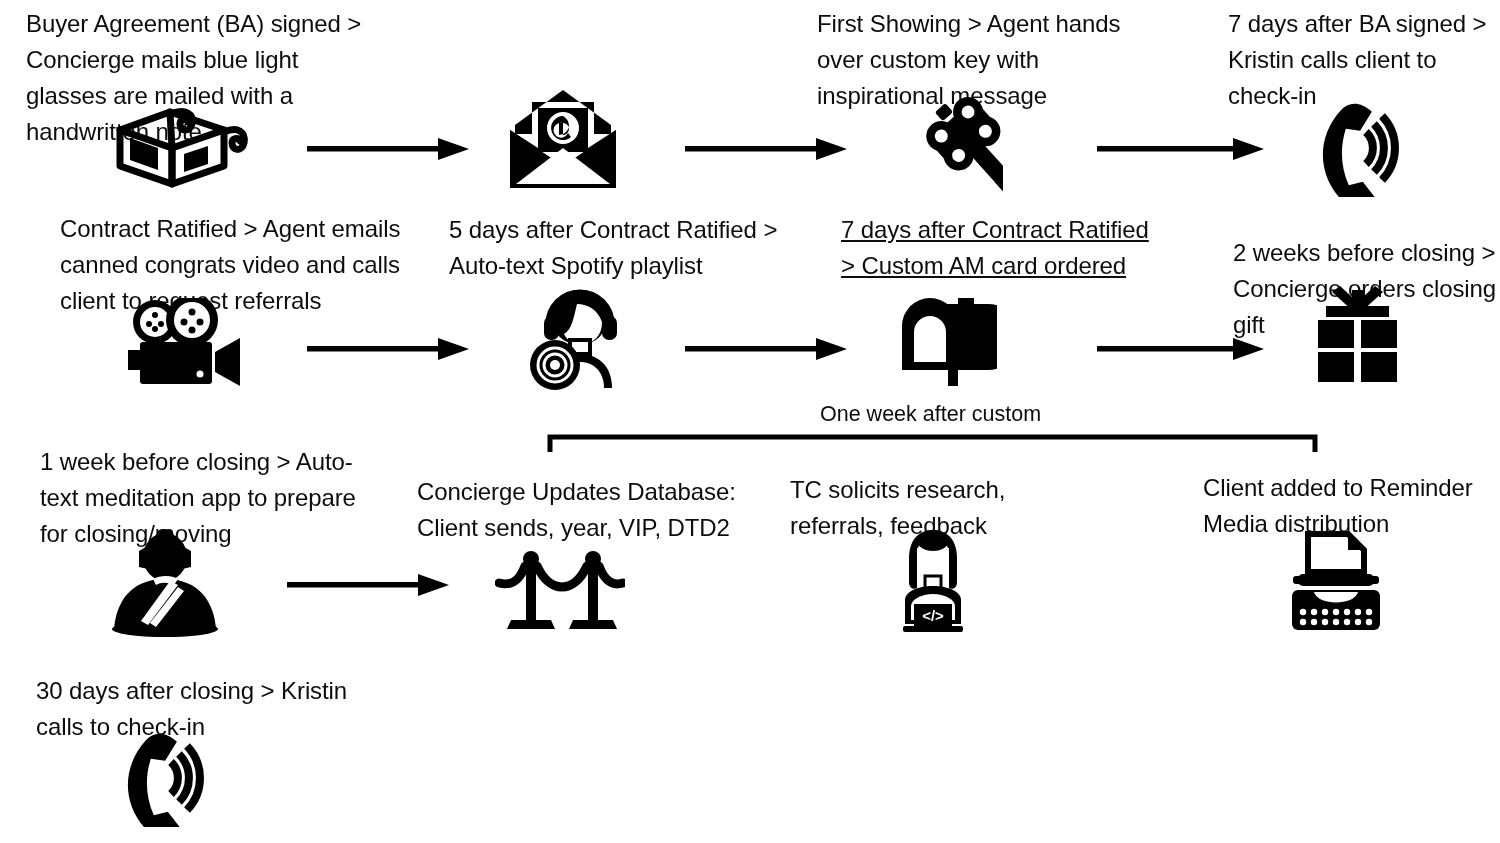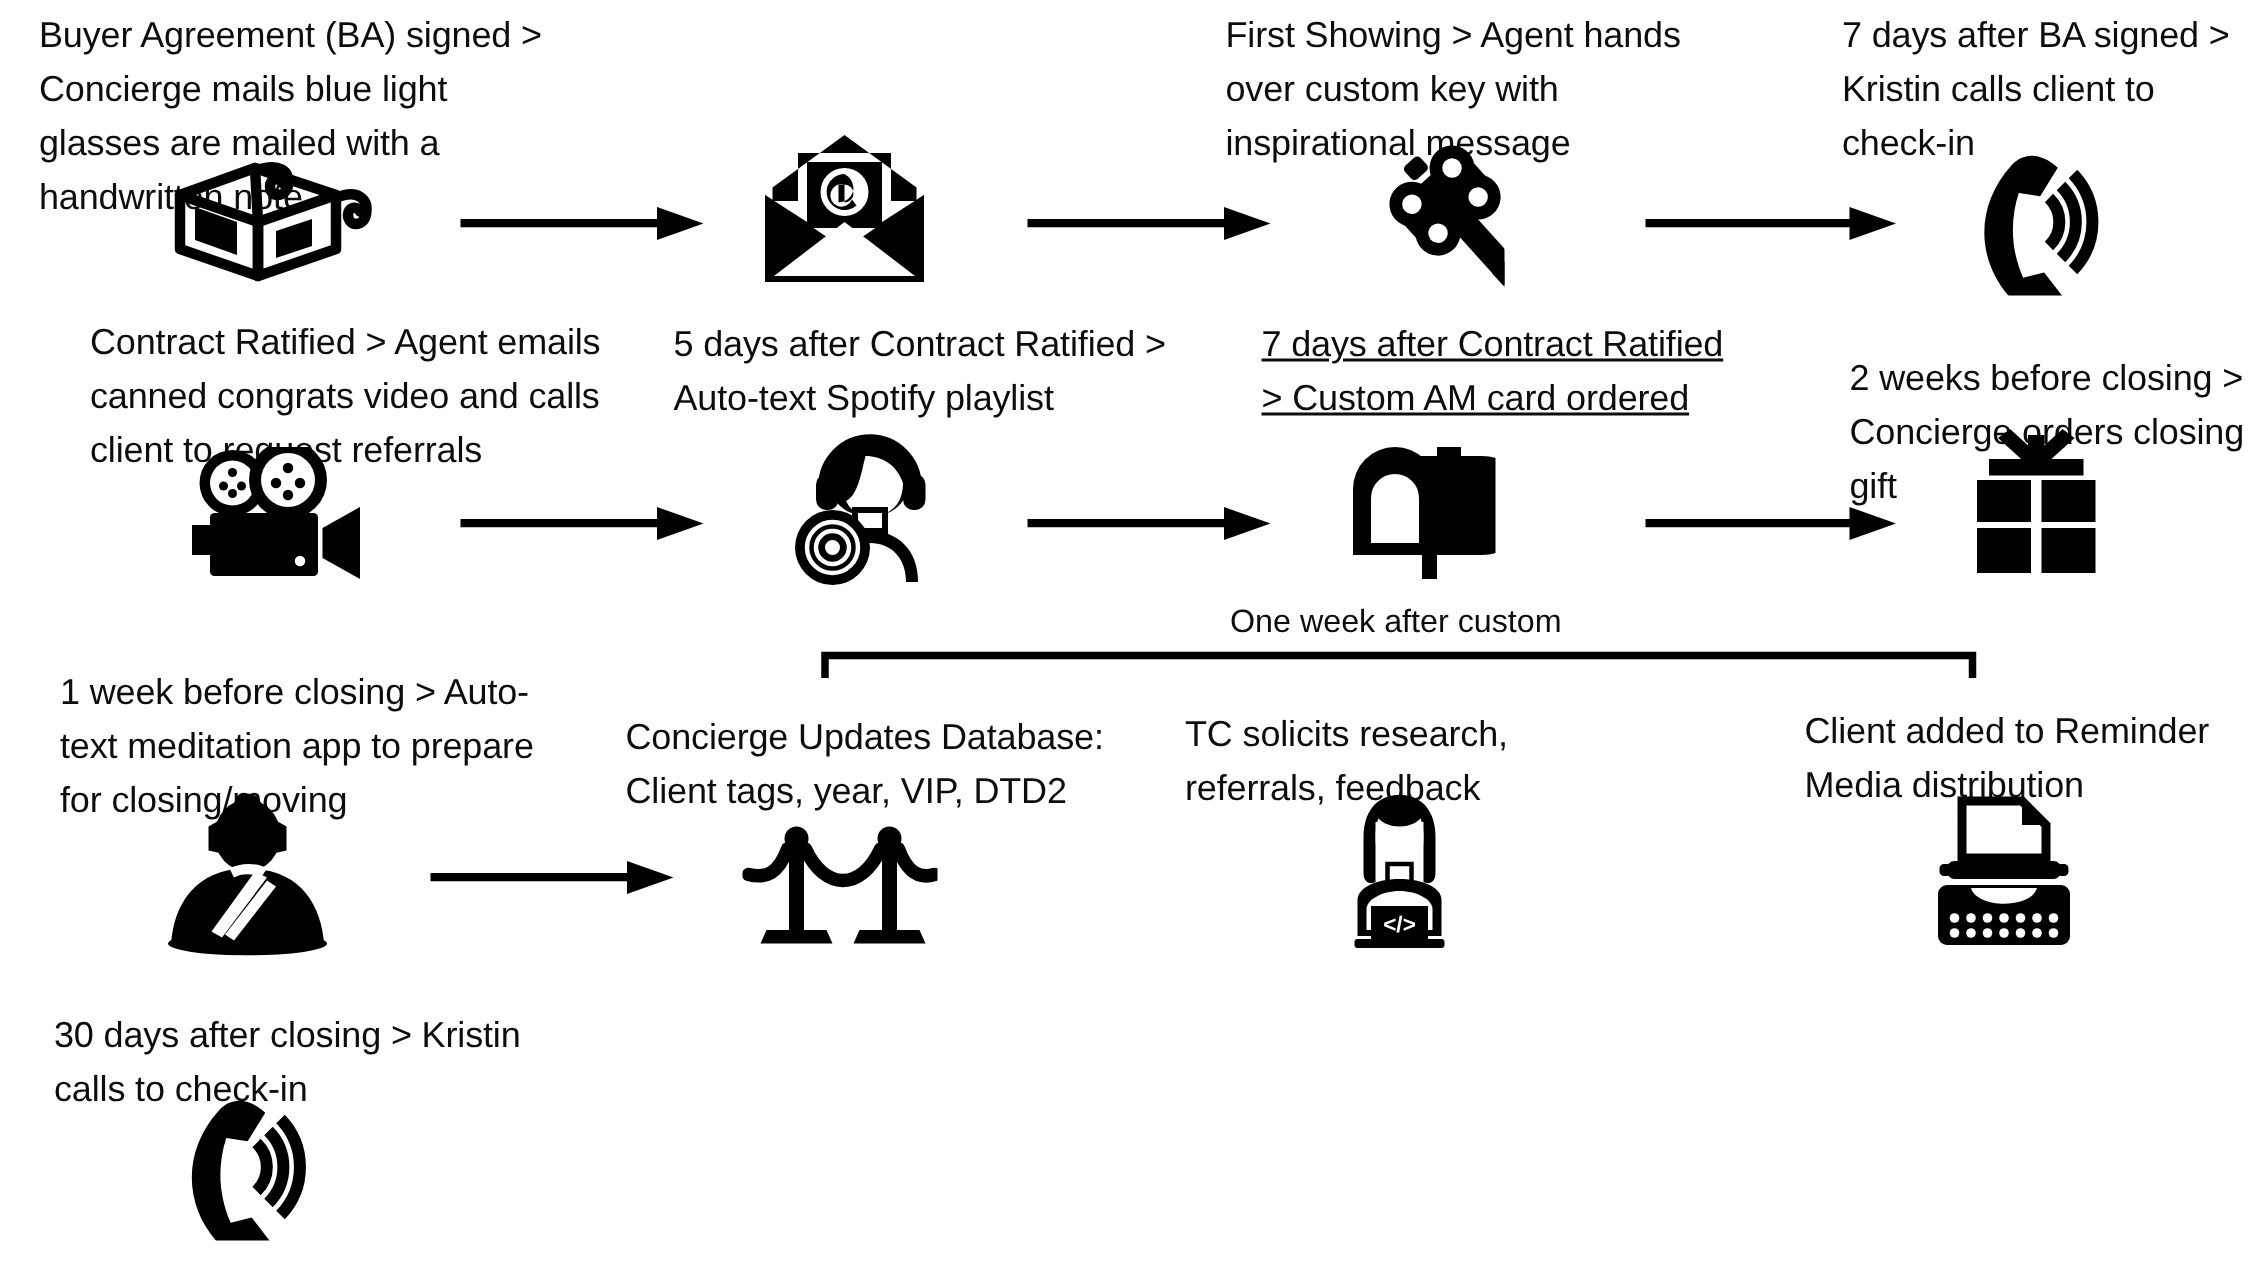--- a/index.html
+++ b/index.html
@@ -242,21 +242,21 @@
     </svg>
   </div>
 
   <div class="arrow" style="left:285px;top:568px;width:170px;height:34px;">
     <svg viewBox="0 0 170 34" xmlns="http://www.w3.org/2000/svg">
       <rect x="2" y="14" width="135" height="5.5" fill="#000"></rect>
       <path d="M133 6 L164 17 L133 28 Z" fill="#000"></path>
     </svg>
   </div>
 
-  <div class="lbl" style="left:417px;top:474px;width:325px;">Concierge Updates Database: Client tags, year, VIP, DTD2</div>
+  <div class="lbl" style="left:417px;top:474px;width:325px;">Concierge Updates Database: Client sends, year, VIP, DTD2</div>
 
   <div class="icon" style="left:495px;top:550px;width:130px;height:82px;">
     <svg viewBox="0 0 130 82" xmlns="http://www.w3.org/2000/svg">
       <circle cx="36" cy="9" r="8" fill="#000"></circle>
       <rect x="31" y="14" width="10" height="56" fill="#000"></rect>
       <path d="M16 70 L56 70 L60 79 L12 79 Z" fill="#000"></path>
       <circle cx="98" cy="9" r="8" fill="#000"></circle>
       <rect x="93" y="14" width="10" height="56" fill="#000"></rect>
       <path d="M78 70 L118 70 L122 79 L74 79 Z" fill="#000"></path>
       <path d="M42 16 C55 44 79 44 92 16" fill="none" stroke="#000" stroke-width="9" stroke-linecap="round"></path>

